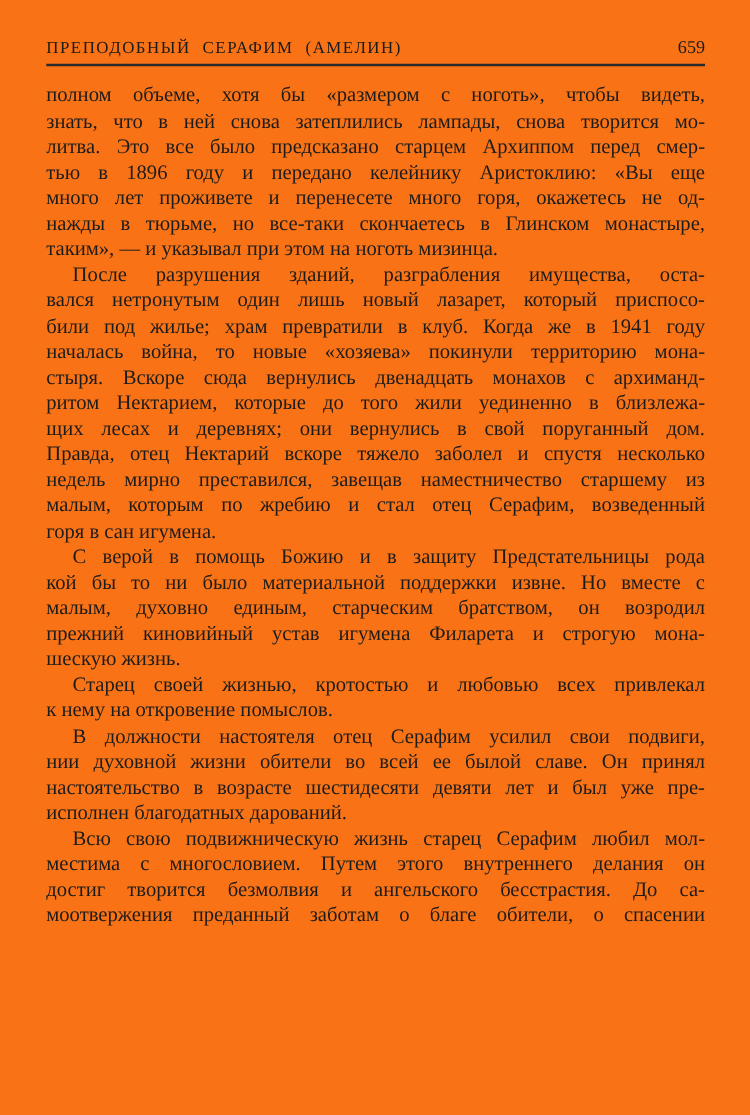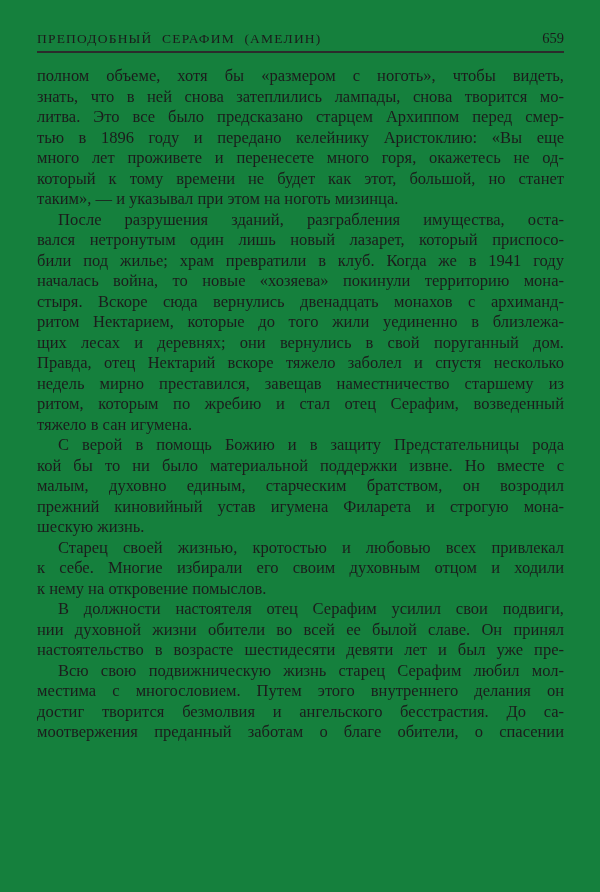--- a/index.html
+++ b/index.html
@@ -5,21 +5,21 @@
   html, body { margin: 0; padding: 0; }
   body {
     width: 600px; height: 892px;
     background: #ffffff;
     font-family: "Liberation Serif", "DejaVu Serif", serif;
     overflow: hidden;
   }
   .sheet {
     position: relative;
     width: 600px; height: 892px;
-    background: #15803d;
+    background: #f97316;
     color: #1c1c1c;
   }
   .header {
     position: absolute;
     left: 37px; right: 36px; top: 30px;
     display: flex;
     justify-content: space-between;
     align-items: baseline;
   }
   .running-title {
@@ -67,42 +67,42 @@
     <span class="running-title">ПРЕПОДОБНЫЙ СЕРАФИМ (АМЕЛИН)</span>
     <span class="page-number">659</span>
   </div>
   <div class="header-rule"></div>
   <div class="body-text">
       <div class="line">полном объеме, хотя бы «размером с ноготь», чтобы видеть,</div>
       <div class="line">знать, что в ней снова затеплились лампады, снова творится мо-</div>
       <div class="line">литва. Это все было предсказано старцем Архиппом перед смер-</div>
       <div class="line">тью в 1896 году и передано келейнику Аристоклию: «Вы еще</div>
       <div class="line">много лет проживете и перенесете много горя, окажетесь не од-</div>
-      <div class="line">который к тому времени не будет как этот, большой, но станет</div>
+      <div class="line">нажды в тюрьме, но все-таки скончаетесь в Глинском монастыре,</div>
       <div class="line last">таким», — и указывал при этом на ноготь мизинца.</div>
       <div class="line indent">После разрушения зданий, разграбления имущества, оста-</div>
       <div class="line">вался нетронутым один лишь новый лазарет, который приспосо-</div>
       <div class="line">били под жилье; храм превратили в клуб. Когда же в 1941 году</div>
       <div class="line">началась война, то новые «хозяева» покинули территорию мона-</div>
       <div class="line">стыря. Вскоре сюда вернулись двенадцать монахов с архиманд-</div>
       <div class="line">ритом Нектарием, которые до того жили уединенно в близлежа-</div>
       <div class="line">щих лесах и деревнях; они вернулись в свой поруганный дом.</div>
       <div class="line">Правда, отец Нектарий вскоре тяжело заболел и спустя несколько</div>
       <div class="line">недель мирно преставился, завещав наместничество старшему из</div>
-      <div class="line">ритом, которым по жребию и стал отец Серафим, возведенный</div>
-      <div class="line last">тяжело в сан игумена.</div>
+      <div class="line">малым, которым по жребию и стал отец Серафим, возведенный</div>
+      <div class="line last">горя в сан игумена.</div>
       <div class="line indent">С верой в помощь Божию и в защиту Предстательницы рода</div>
       <div class="line">кой бы то ни было материальной поддержки извне. Но вместе с</div>
       <div class="line">малым, духовно единым, старческим братством, он возродил</div>
       <div class="line">прежний киновийный устав игумена Филарета и строгую мона-</div>
       <div class="line last">шескую жизнь.</div>
       <div class="line indent">Старец своей жизнью, кротостью и любовью всех привлекал</div>
-      <div class="line">к себе. Многие избирали его своим духовным отцом и ходили</div>
       <div class="line last">к нему на откровение помыслов.</div>
       <div class="line indent">В должности настоятеля отец Серафим усилил свои подвиги,</div>
       <div class="line">нии духовной жизни обители во всей ее былой славе. Он принял</div>
       <div class="line">настоятельство в возрасте шестидесяти девяти лет и был уже пре-</div>
+      <div class="line last">исполнен благодатных дарований.</div>
       <div class="line indent">Всю свою подвижническую жизнь старец Серафим любил мол-</div>
       <div class="line">местима с многословием. Путем этого внутреннего делания он</div>
       <div class="line">достиг творится безмолвия и ангельского бесстрастия. До са-</div>
       <div class="line">моотвержения преданный заботам о благе обители, о спасении</div>
     </div>
 </div>
 
 </body></html>

